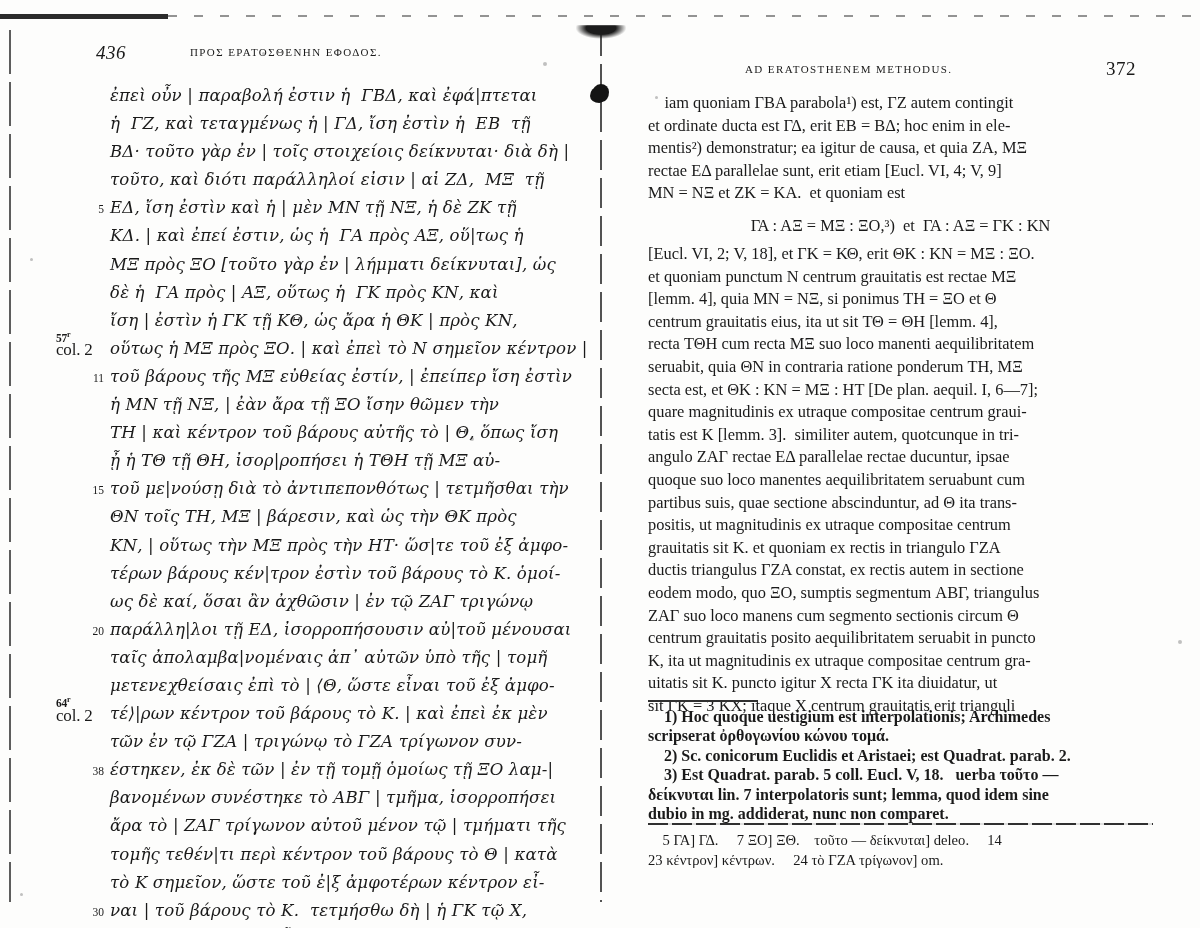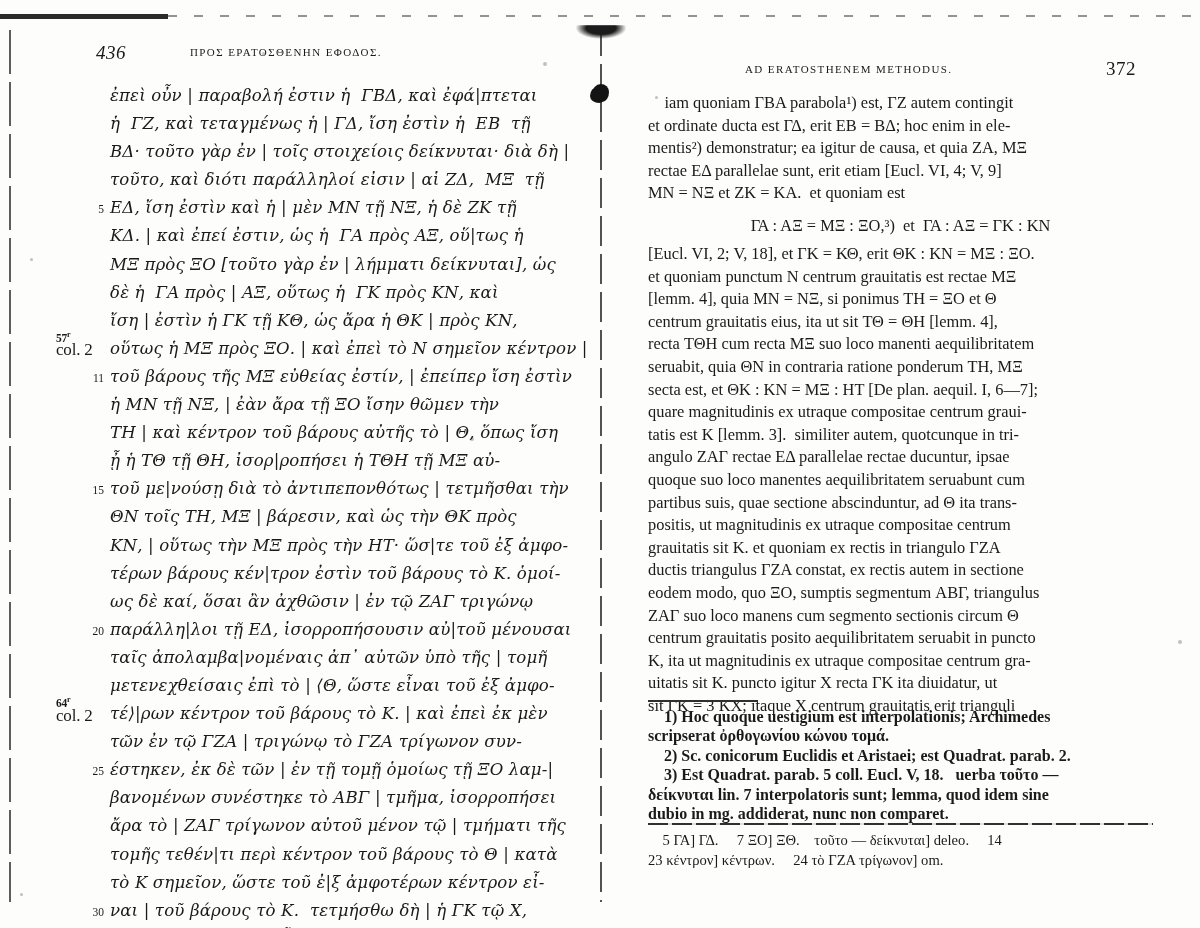--- a/index.html
+++ b/index.html
@@ -191,21 +191,21 @@
       <div class="linenum">15</div>
       <div class="linenum"></div>
       <div class="linenum"></div>
       <div class="linenum"></div>
       <div class="linenum"></div>
       <div class="linenum">20</div>
       <div class="linenum"></div>
       <div class="linenum"></div>
       <div class="linenum"></div>
       <div class="linenum"></div>
-      <div class="linenum">25</div>
+      <div class="linenum">38</div>
       <div class="linenum"></div>
       <div class="linenum"></div>
       <div class="linenum"></div>
       <div class="linenum"></div>
       <div class="linenum">30</div>
       <div class="linenum"></div>
     </div>
 
   <div class="pg greek" id="greek-body" style="left:110px;top:82px;width:440px;"><div class="greek-line">ἐπεὶ οὖν | παραβολή ἐστιν ἡ  ΓΒΔ, καὶ ἐφά|πτεται</div><div class="greek-line">ἡ  ΓΖ, καὶ τεταγμένως ἡ | ΓΔ, ἴση ἐστὶν ἡ  ΕΒ  τῇ</div><div class="greek-line">ΒΔ· τοῦτο γὰρ ἐν | τοῖς στοιχείοις δείκνυται· διὰ δὴ |</div><div class="greek-line">τοῦτο, καὶ διότι παράλληλοί εἰσιν | αἱ ΖΔ,  ΜΞ  τῇ</div><div class="greek-line">ΕΔ, ἴση ἐστὶν καὶ ἡ | μὲν ΜΝ τῇ ΝΞ, ἡ δὲ ΖΚ τῇ</div><div class="greek-line">ΚΔ. | καὶ ἐπεί ἐστιν, ὡς ἡ  ΓΑ πρὸς ΑΞ, οὕ|τως ἡ</div><div class="greek-line">ΜΞ πρὸς ΞΟ [τοῦτο γὰρ ἐν | λήμματι δείκνυται], ὡς</div><div class="greek-line">δὲ ἡ  ΓΑ πρὸς | ΑΞ, οὕτως ἡ  ΓΚ πρὸς ΚΝ, καὶ</div><div class="greek-line">ἴση | ἐστὶν ἡ ΓΚ τῇ ΚΘ, ὡς ἄρα ἡ ΘΚ | πρὸς ΚΝ,</div><div class="greek-line">οὕτως ἡ ΜΞ πρὸς ΞΟ. | καὶ ἐπεὶ τὸ Ν σημεῖον κέντρον |</div><div class="greek-line">τοῦ βάρους τῆς ΜΞ εὐθείας ἐστίν, | ἐπείπερ ἴση ἐστὶν</div><div class="greek-line">ἡ ΜΝ τῇ ΝΞ, | ἐὰν ἄρα τῇ ΞΟ ἴσην θῶμεν τὴν</div><div class="greek-line">ΤΗ | καὶ κέντρον τοῦ βάρους αὐτῆς τὸ | Θ, ὅπως ἴση</div><div class="greek-line">ᾖ ἡ ΤΘ τῇ ΘΗ, ἰσορ|ροπήσει ἡ ΤΘΗ τῇ ΜΞ αὐ-</div><div class="greek-line">τοῦ με|νούσῃ διὰ τὸ ἀντιπεπονθότως | τετμῆσθαι τὴν</div><div class="greek-line">ΘΝ τοῖς ΤΗ, ΜΞ | βάρεσιν, καὶ ὡς τὴν ΘΚ πρὸς</div><div class="greek-line">ΚΝ, | οὕτως τὴν ΜΞ πρὸς τὴν ΗΤ· ὥσ|τε τοῦ ἐξ ἀμφο-</div><div class="greek-line">τέρων βάρους κέν|τρον ἐστὶν τοῦ βάρους τὸ Κ. ὁμοί-</div><div class="greek-line">ως δὲ καί, ὅσαι ἂν ἀχθῶσιν | ἐν τῷ ΖΑΓ τριγώνῳ</div><div class="greek-line">παράλλη|λοι τῇ ΕΔ, ἰσορροπήσουσιν αὐ|τοῦ μένουσαι</div><div class="greek-line">ταῖς ἀπολαμβα|νομέναις ἀπ᾽ αὐτῶν ὑπὸ τῆς | τομῆ</div><div class="greek-line">μετενεχθείσαις ἐπὶ τὸ | ⟨Θ, ὥστε εἶναι τοῦ ἐξ ἀμφο-</div><div class="greek-line">τέ⟩|ρων κέντρον τοῦ βάρους τὸ Κ. | καὶ ἐπεὶ ἐκ μὲν</div><div class="greek-line">τῶν ἐν τῷ ΓΖΑ | τριγώνῳ τὸ ΓΖΑ τρίγωνον συν-</div><div class="greek-line">έστηκεν, ἐκ δὲ τῶν | ἐν τῇ τομῇ ὁμοίως τῇ ΞΟ λαμ-|</div><div class="greek-line">βανομένων συνέστηκε τὸ ΑΒΓ | τμῆμα, ἰσορροπήσει</div><div class="greek-line">ἄρα τὸ | ΖΑΓ τρίγωνον αὐτοῦ μένον τῷ | τμήματι τῆς</div><div class="greek-line">τομῆς τεθέν|τι περὶ κέντρον τοῦ βάρους τὸ Θ | κατὰ</div><div class="greek-line">τὸ Κ σημεῖον, ὥστε τοῦ ἐ|ξ ἀμφοτέρων κέντρον εἶ-</div><div class="greek-line">ναι | τοῦ βάρους τὸ Κ.  τετμήσθω δὴ | ἡ ΓΚ τῷ Χ,</div><div class="greek-line">ὥστε τριπλασίαν | εἶναι τὴν ΓΚ τῆς ΚΧ· ἔσται ἄρα |</div></div>
 

